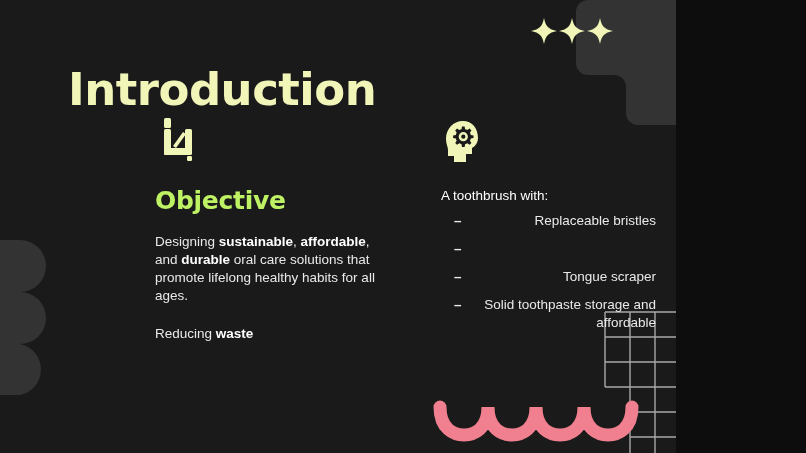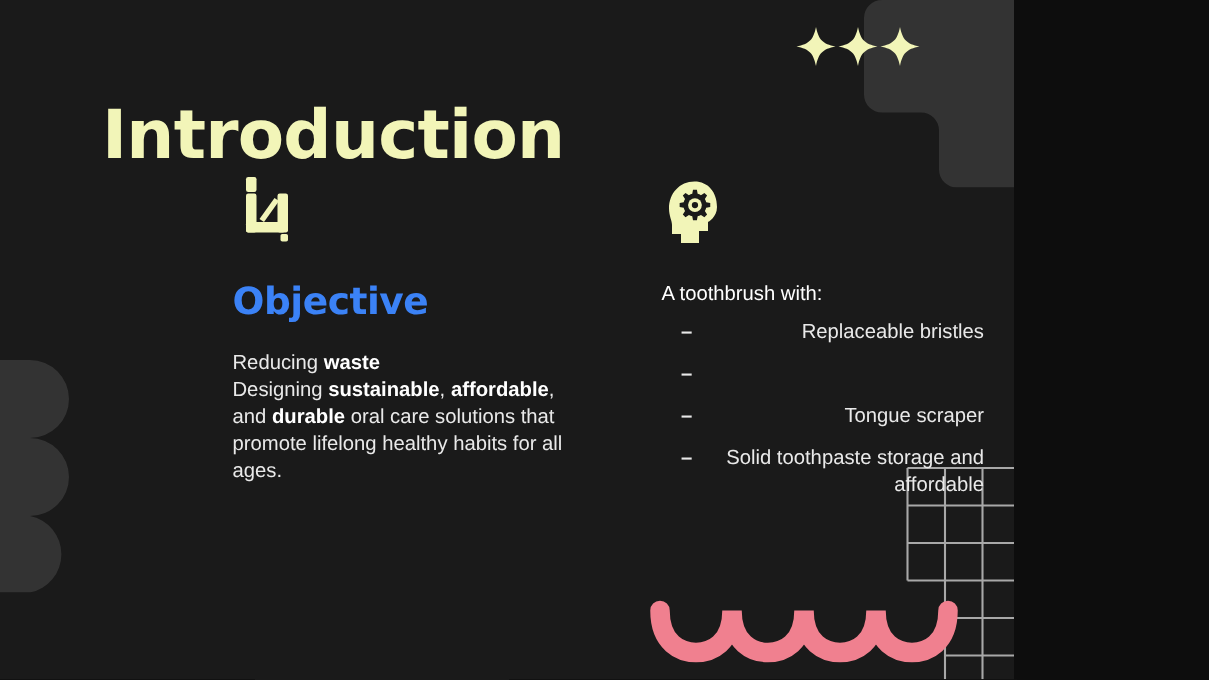--- a/index.html
+++ b/index.html
@@ -48,21 +48,21 @@
 
   .col-icon {
     height: 48px;
     margin-bottom: 22px;
     display: block;
   }
 
   .col-heading {
     font-size: 25px;
     font-weight: 900;
-    color: #3b82f6;
+    color: #bef264;
     font-family: "DejaVu Sans", sans-serif;
     margin: 16px 0 20px 0;
     letter-spacing: -0.3px;
     line-height: 1;
   }
 
   .body-text {
     font-size: 13.5px;
     line-height: 1.33;
     color: #e9e9e9;
@@ -157,23 +157,23 @@
           <rect x="9" y="30" width="26" height="7" rx="1.5"></rect>
           <rect x="30" y="11" width="7" height="26" rx="1.5"></rect>
           <rect x="32" y="38" width="5" height="5" rx="1.2"></rect>
           <path d="M18 28 L28 14 L31 16 L21 30 Z"></path>
         </g>
       </svg>
     </div>
 
     <h2 class="col-heading">Objective</h2>
 
+    <p class="body-text"><span>Designing </span><b>sustainable</b><span>, </span><b>affordable</b><span>, and </span><b>durable</b><span> oral care solutions that promote lifelong healthy habits for all ages.</span></p>
+
     <p class="body-text second"><span>Reducing </span><b>waste</b></p>
-
-    <p class="body-text"><span>Designing </span><b>sustainable</b><span>, </span><b>affordable</b><span>, and </span><b>durable</b><span> oral care solutions that promote lifelong healthy habits for all ages.</span></p>
   </div>
 
   <div class="col col-right">
 
     <div class="col-icon">
       <svg width="48" height="48" viewBox="0 0 48 48" xmlns="http://www.w3.org/2000/svg">
         <g fill="#f2f5b8">
           <path d="M22 3 C12 3 5 11 5 21 C5 26 7 29 7 32 L7 38 L13 38 L13 44 L25 44 L25 36 L31 36 L31 30 C31 30 37 27 37 20 C37 10 31 3 22 3 Z"></path>
         </g>
         <g fill="#1a1a1a">

